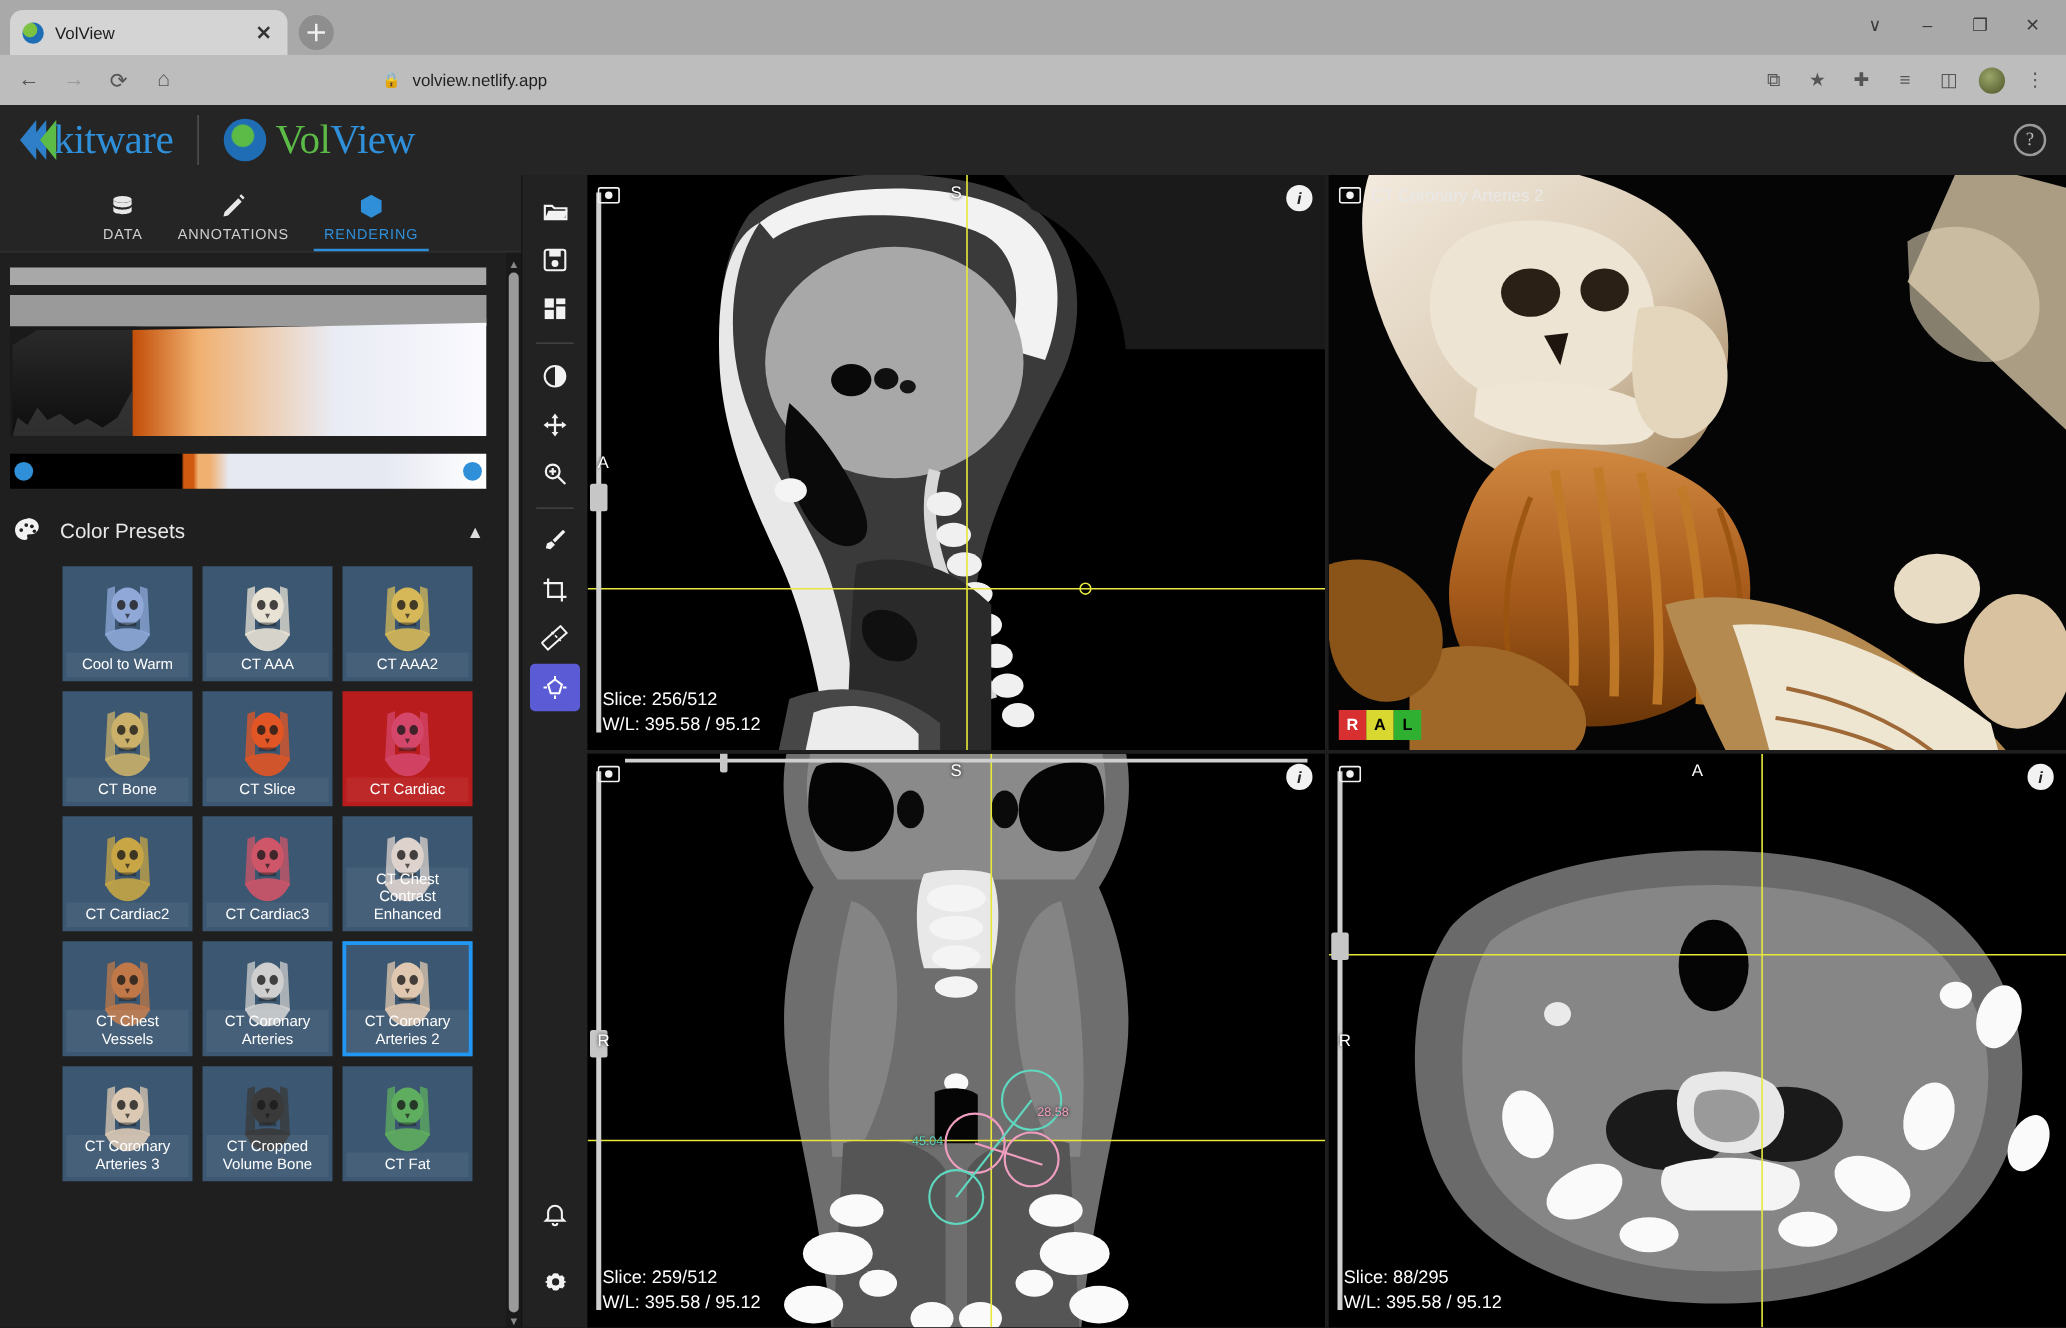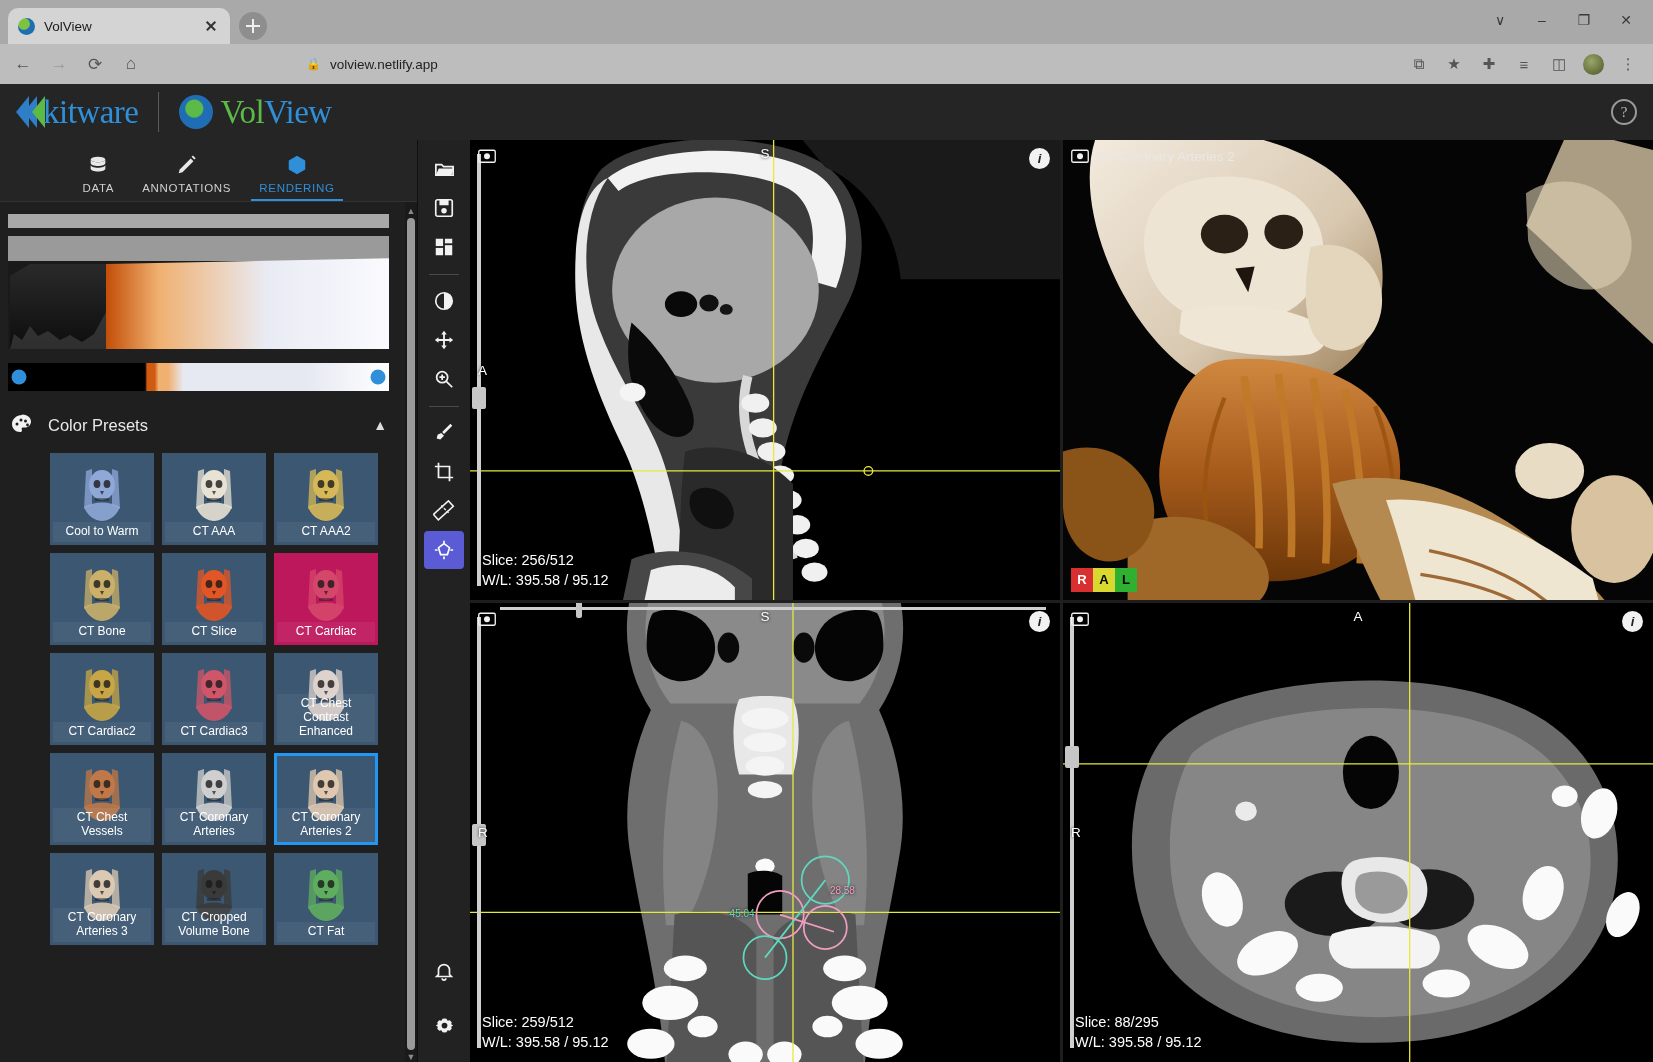--- a/index.html
+++ b/index.html
@@ -383,21 +383,21 @@
                       <ellipse cx="26" cy="20" rx="13" ry="15" fill="#e25525"></ellipse>
                       <ellipse cx="21" cy="19" rx="3.4" ry="4" fill="#1a1a1a" opacity="0.8"></ellipse>
                       <ellipse cx="31" cy="19" rx="3.4" ry="4" fill="#1a1a1a" opacity="0.8"></ellipse>
                       <path d="M24 26 L28 26 L26 30 Z" fill="#1a1a1a" opacity="0.7"></path>
                       <path d="M19 33 h14 v3 h-14 z" fill="#1a1a1a" opacity="0.45"></path>
                       <path d="M8 42 C18 36 34 36 44 42 C40 52 32 56 26 56 C20 56 12 52 8 42 Z" fill="#e25525" opacity="0.9"></path>
                     </svg>
                   </div>
                   <div class="plab">CT Slice</div>
                 </div>
-                <div class="preset" style="background: #be185d;">
+                <div class="preset" style="background: #b91c1c;">
                   <div class="thumb">
                     <svg class="skull" viewBox="0 0 52 62">
                       <path d="M10 6 L16 4 L16 40 L8 44 Z" fill="#d4476a" opacity="0.75"></path>
                       <path d="M42 6 L36 4 L36 40 L44 44 Z" fill="#d4476a" opacity="0.75"></path>
                       <ellipse cx="26" cy="20" rx="13" ry="15" fill="#d4476a"></ellipse>
                       <ellipse cx="21" cy="19" rx="3.4" ry="4" fill="#1a1a1a" opacity="0.8"></ellipse>
                       <ellipse cx="31" cy="19" rx="3.4" ry="4" fill="#1a1a1a" opacity="0.8"></ellipse>
                       <path d="M24 26 L28 26 L26 30 Z" fill="#1a1a1a" opacity="0.7"></path>
                       <path d="M19 33 h14 v3 h-14 z" fill="#1a1a1a" opacity="0.45"></path>
                       <path d="M8 42 C18 36 34 36 44 42 C40 52 32 56 26 56 C20 56 12 52 8 42 Z" fill="#d4476a" opacity="0.9"></path>

